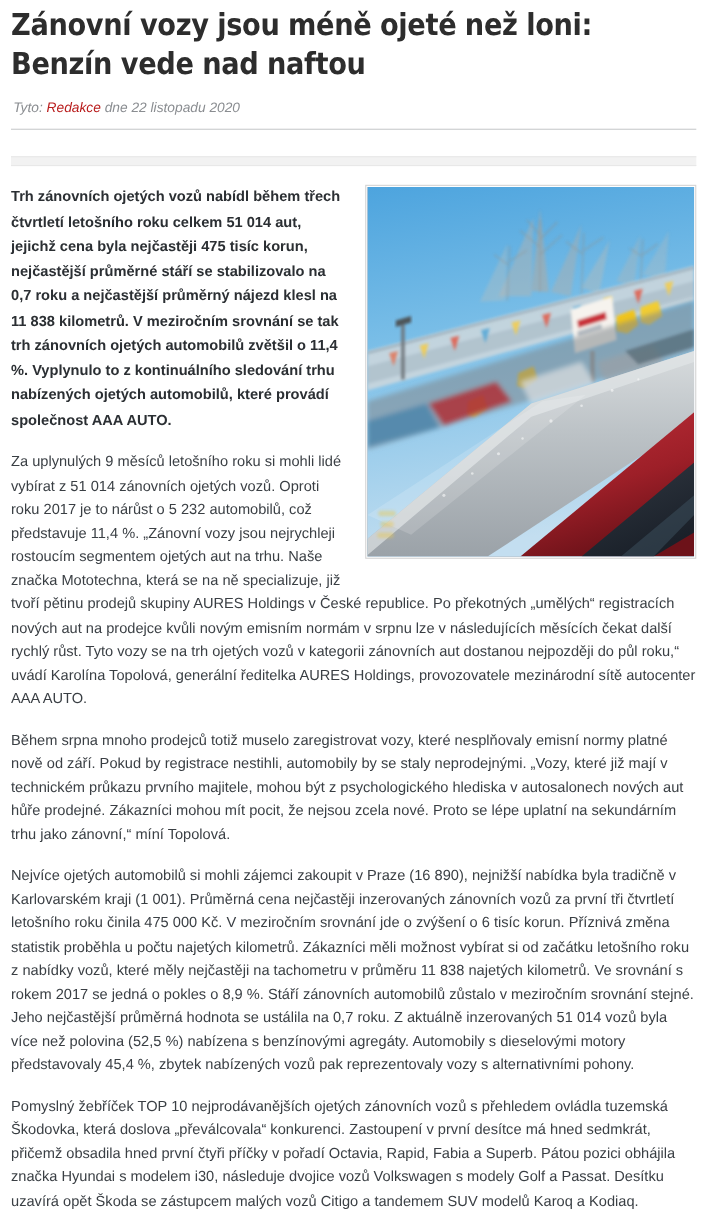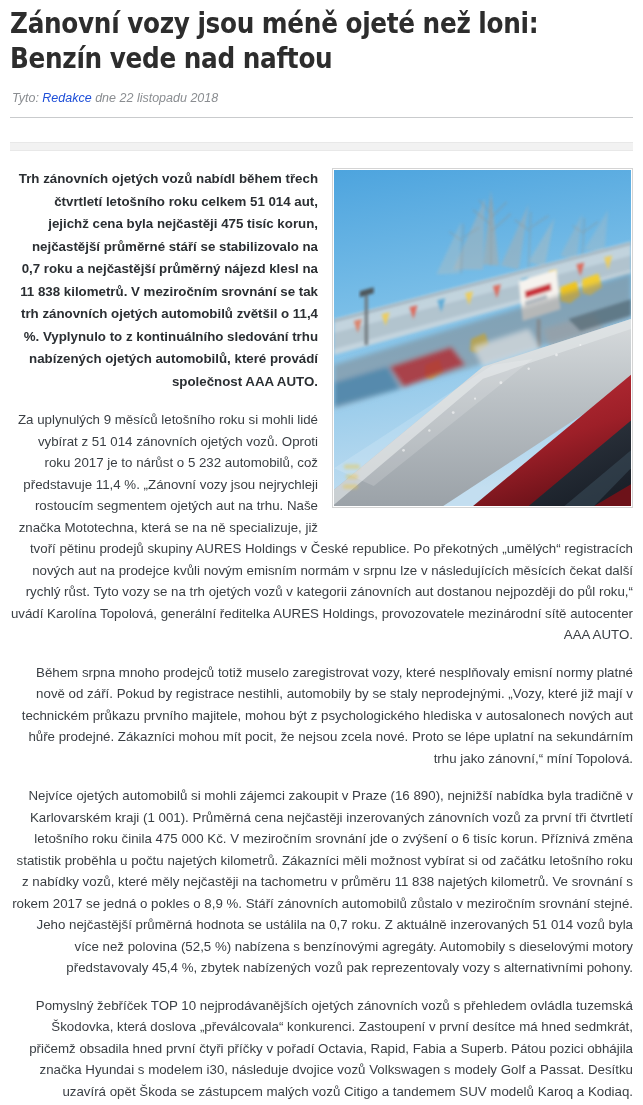--- a/index.html
+++ b/index.html
@@ -37,21 +37,21 @@
   }
   .byline {
     margin: 0;
     padding: 14px 0 0 2px;
     font-size: 12.5px;
     line-height: 16px;
     font-style: italic;
     color: #8a8d91;
   }
   .byline .author-link {
-    color: #1d4ed8;
+    color: #b91c1c;
     font-style: italic;
     text-decoration: none;
   }
   .rule-top {
     margin: 11px 0 0 0;
     height: 1px;
     background: #c9cbcd;
   }
   .meta-bar {
     margin-top: 24px;
@@ -64,21 +64,20 @@
   
   .article-body {
     padding-top: 17px;
     font-size: 13.3px;
     line-height: 21.5px;
     color: #3a3f44;
     text-align: left;
   }
   .article-body p {
     margin: 0 0 16px 0;
-    text-align: right;
   }
   .lead {
     font-weight: bold;
     color: #2b2f33;
     line-height: 22.5px;
   }
   .article-body p:last-child {
     margin-bottom: 12px;
   }
 
@@ -109,21 +108,21 @@
 </head>
 <body>
 
 <div class="page">
 
   <h1 class="article-title">Zánovní vozy jsou méně ojeté než loni: Benzín vede nad naftou</h1>
 
   <p class="byline">
     <span>Tyto:</span>
     <a class="author-link" href="#">Redakce</a>
-    <span>dne 22 listopadu 2018</span>
+    <span>dne 22 listopadu 2020</span>
   </p>
 
   <div class="rule-top"></div>
   <div class="meta-bar"></div>
 
   <div class="article-body">
 
     <figure class="photo-figure">
       <div class="photo-frame">
         <svg viewBox="0 0 299 338" preserveAspectRatio="none">

